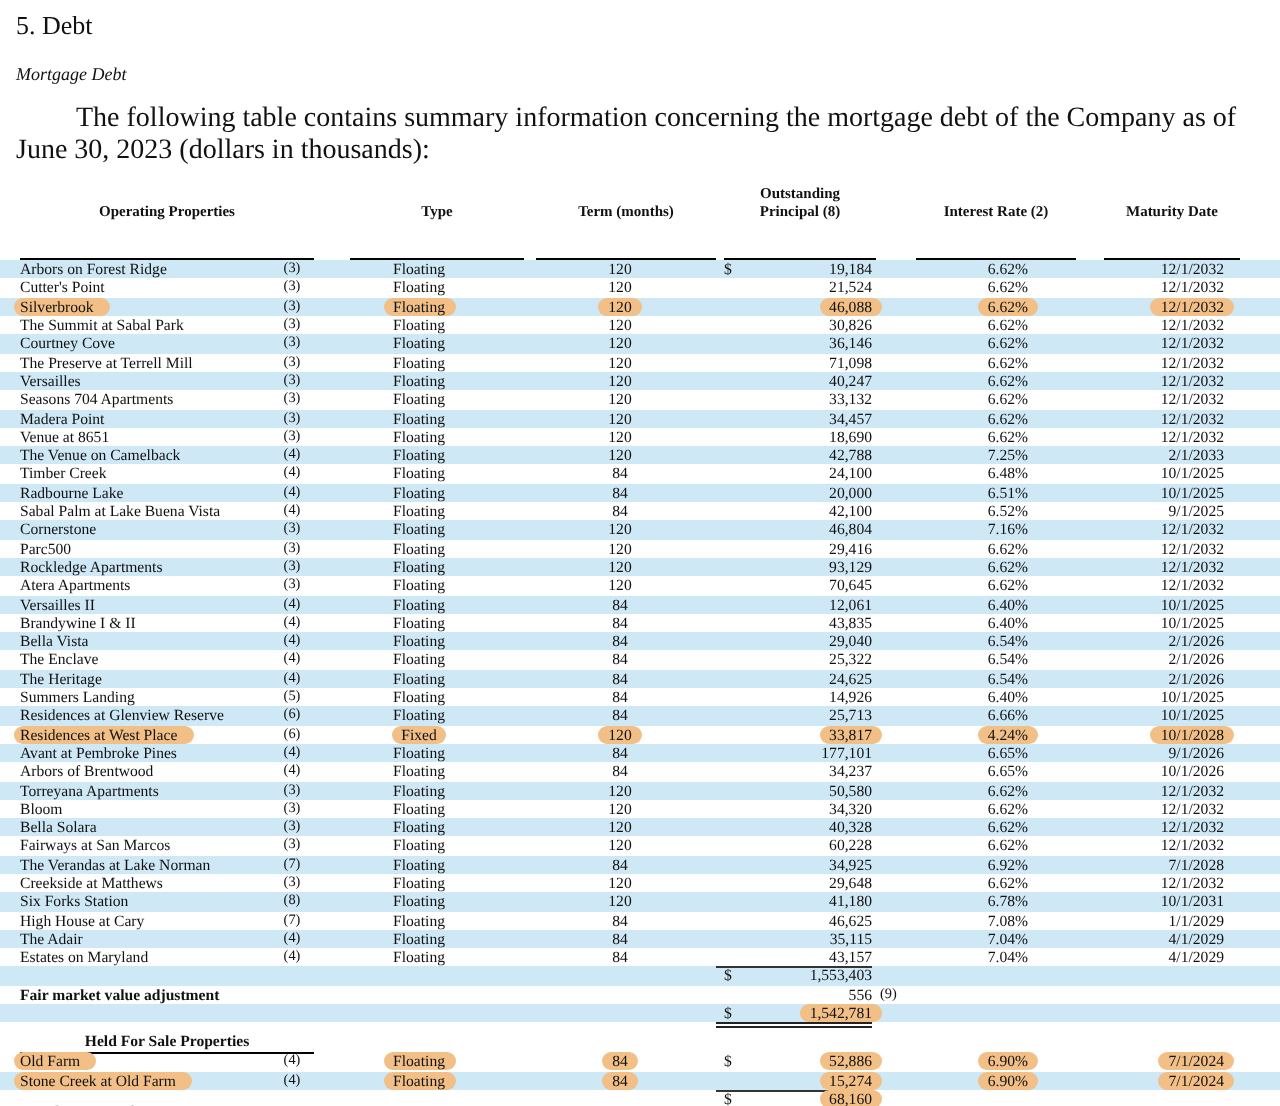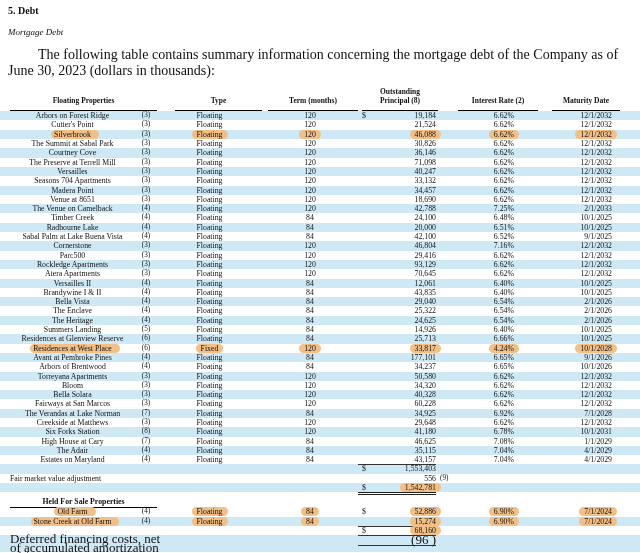--- a/index.html
+++ b/index.html
@@ -1,51 +1,51 @@
 <!DOCTYPE html>
 <html><head>
 <meta charset="utf-8">
 <style>
   * { margin:0; padding:0; box-sizing:border-box; }
   html,body { width:640px; height:553px; background:#ffffff; overflow:hidden;
     font-family:"Liberation Serif","DejaVu Serif",serif; color:#111; }
   .page { position:relative; width:640px; height:553px; padding-top:3px; }
-  .title { font-size:10px; font-weight:bold; margin:2px 0 0 8px; }
+  .title { font-size:13px; font-weight:normal; margin:2px 0 0 8px; }
   .subtitle { font-size:9px; font-style:italic; margin:11px 0 0 8px; }
   .intro { font-size:14px; margin:10px 8px 0 8px; text-indent:30px; }
 
   
   .hdr { display:grid; margin-top:9px; padding-left:10px;
     grid-template-columns:147px 18px 87px 6px 90px 4px 76px 20px 80px 14px 68px;
     align-items:end; font-weight:bold; font-size:7.5px; line-height:8.6px; }
-  .hu { border-bottom:1px solid #000; text-align:center; padding-bottom:5px; }
+  .hu { border-bottom:1px solid #000; text-align:center; padding-bottom:19px; }
   .hs { border:0; }
 
   
   .r { display:grid; padding-left:10px; height:9.3px; line-height:9.3px;
     grid-template-columns:125px 22px 105px 96px 16px 62px 24px 54px 98px;
     font-size:7.8px; align-items:stretch; }
   .blue { background:#cfe8f6; }
   .c { height:100%; white-space:nowrap; }
-  .c-name { text-align:center; }
+  .c-name { text-align:left; }
   .c-fn { text-align:center; font-size:7.2px; }
   .c-type { text-align:center; }
   .c-term { text-align:center; }
   .c-dollar { text-align:left; padding-left:4px; }
   .c-principal { text-align:right; }
   .c-fn9 { text-align:left; padding-left:4px; font-size:7.2px; }
   .c-rate { text-align:right; }
   .c-maturity { text-align:right; }
   .rule-b .c-dollar, .rule-b .c-principal { border-bottom:1px solid #333; }
 
   .pill { display:inline-block; background:#f2bf87; border-radius:7px;
     padding:0 5px; margin:0 -5px; line-height:9px; }
   .c-name .pill { padding:0 8px 0 3px; margin:0 -8px 0 -3px; }
 
-  .lbl4 { grid-column:1 / 5; white-space:normal; }
+  .lbl4 { grid-column:1 / 5; white-space:normal;font-weight:bold; }
   .amt56 { grid-column:5 / 7; text-align:right; align-self:end; }
   .r2 { height:19px; line-height:8.9px; font-size:7.8px; }
   .r2b { height:17px; line-height:8.9px; font-size:13px; }
   .wrap { white-space:normal; width:160px; }
   .uline { display:inline-block; width:100%; border-bottom:1px solid #333; }
   .uline2 { display:inline-block; width:100%; border-top:1px solid #333; border-bottom:1px solid #333; }
   .dblb { border-bottom:3px double #222; }
   .gap5 { height:5px; }
   .hfs-h { grid-column:1 / 3; text-align:center; font-weight:bold;
     border-bottom:1px solid #000; height:100%; }
@@ -53,21 +53,21 @@
 </style>
 </head>
 <body>
 
 <div class="page">
   <div class="title">5. Debt</div>
   <div class="subtitle">Mortgage Debt</div>
   <div class="intro">The following table contains summary information concerning the mortgage debt of the Company as of June 30, 2023 (dollars in thousands):</div>
 
   <div class="hdr">
-    <span class="hu">Floating Properties</span>
+    <span class="hu">Operating Properties</span>
     <span class="hs"></span>
     <span class="hu">Type</span>
     <span class="hs"></span>
     <span class="hu">Term (months)</span>
     <span class="hs"></span>
     <span class="hu">
         <span style="display:block">Outstanding</span>
         <span style="display:block">Principal (8)</span>
       </span>
     <span class="hs"></span>

